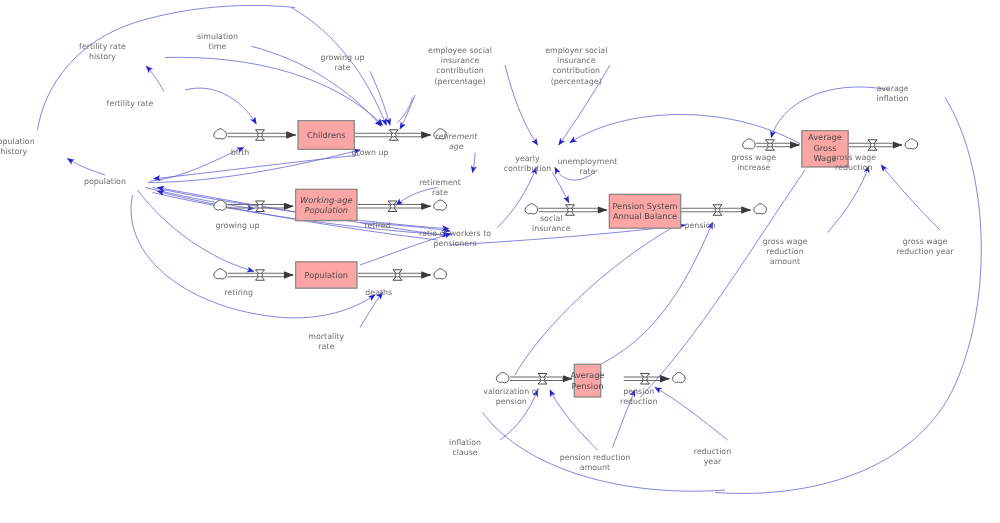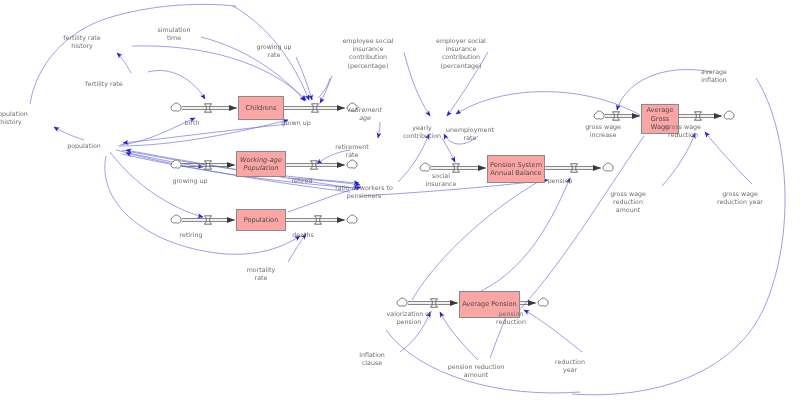--- a/index.html
+++ b/index.html
@@ -314,21 +314,21 @@
 
   <div class="stock" style="left: 238px; top: 96px; width: 46px; height: 24px;">Childrens</div>
   <div class="stock" style="left: 236px; top: 151px; width: 50px; height: 26px; font-style: italic;">Working-age
 Population</div>
   <div class="stock" style="left: 236px; top: 209px; width: 50px; height: 22px;">Population</div>
   <div class="stock" style="left: 487px; top: 155px; width: 58px; height: 28px;">Pension System
 Annual Balance</div>
   <div class="stock" style="left: 641px; top: 104px; width: 38px; height: 30px;">Average
 Gross
 Wage</div>
-  <div class="stock" style="left: 459px; top: 291px; width: 61px; height: 27px;">Average
+  <div class="stock" style="left: 459px; top: 291px; width: 22px; height: 27px;">Average
 Pension</div>
 
   <div class="vlabel" style="left: 162px; top: 119px; width: 60px;">birth</div>
   <div class="vlabel" style="left: 266px; top: 119px; width: 60px;">grown up</div>
   <div class="vlabel" style="left: 160px; top: 177px; width: 60px;">growing up</div>
   <div class="vlabel" style="left: 272px; top: 177px; width: 60px;">retired</div>
   <div class="vlabel" style="left: 161px; top: 231px; width: 60px;">retiring</div>
   <div class="vlabel" style="left: 273px; top: 231px; width: 60px;">deaths</div>
   <div class="vlabel" style="left: 411px; top: 172px; width: 60px;">social
 insurance</div>

